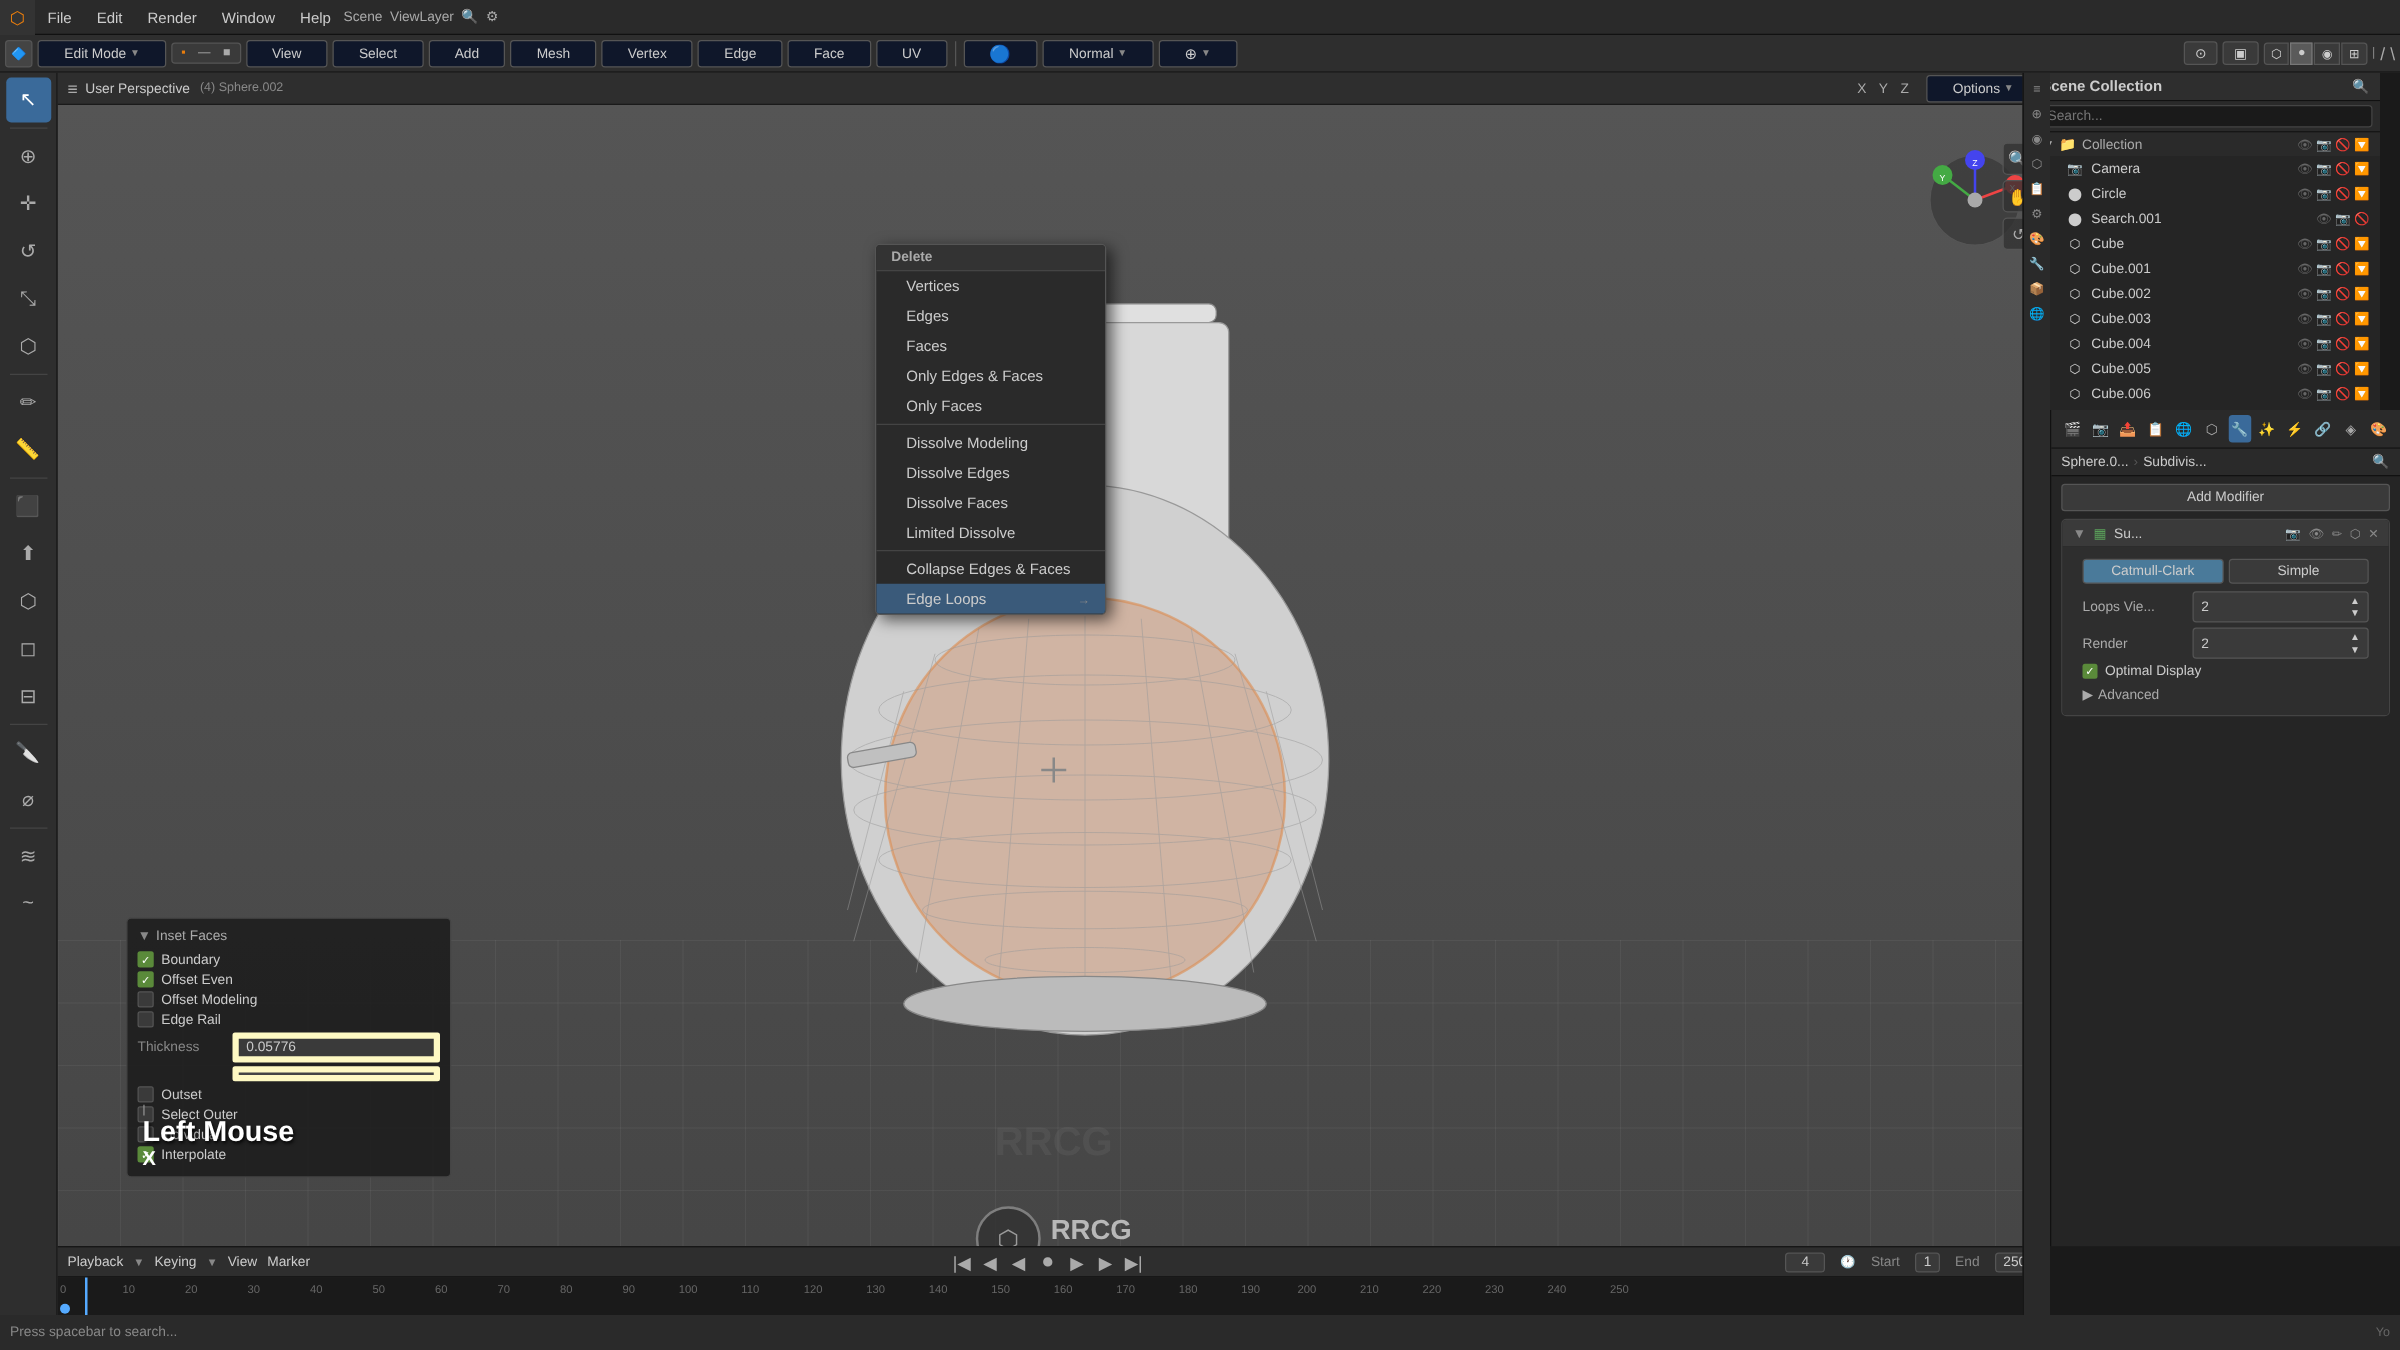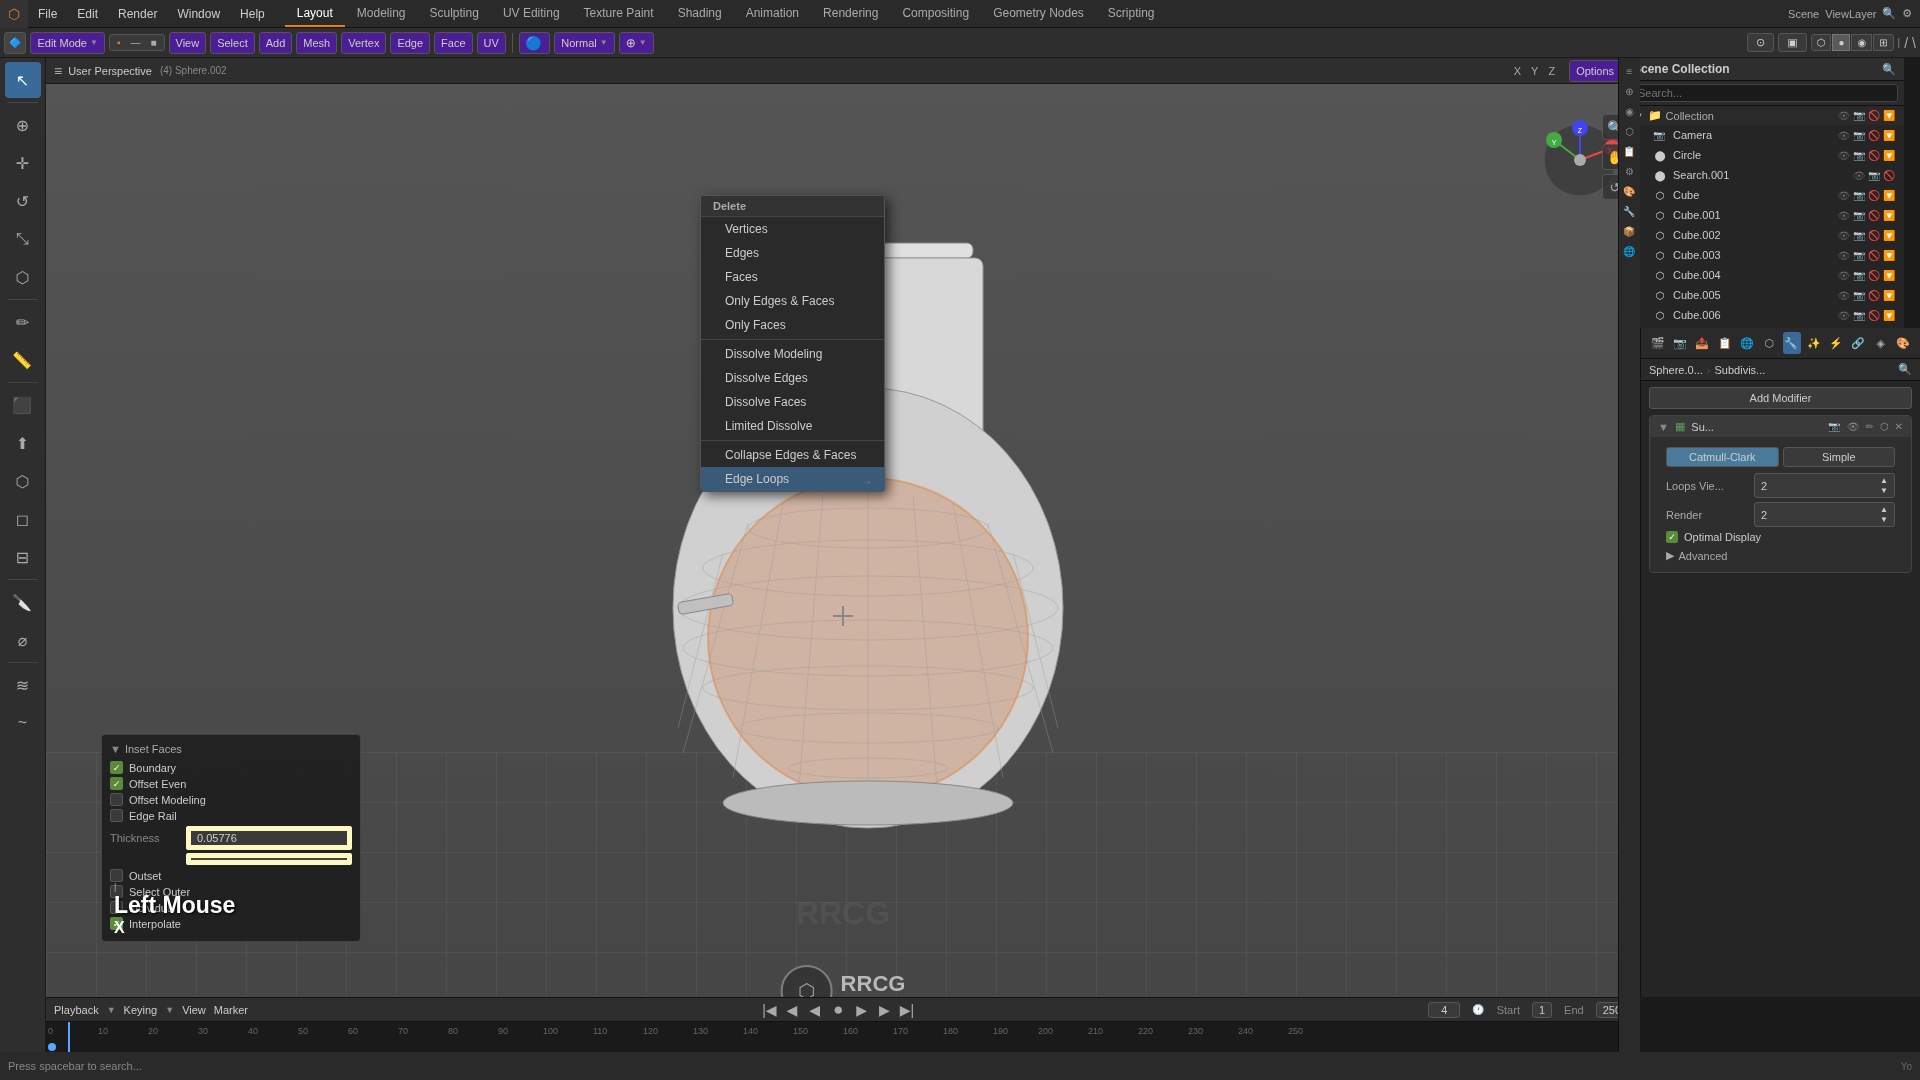--- a/index.html
+++ b/index.html
@@ -85,22 +85,22 @@
       height: 30px;
       background: #2e2e2e;
       display: flex;
       align-items: center;
       padding: 0 4px;
       gap: 4px;
       z-index: 99;
       border-bottom: 1px solid #1a1a1a;
     }
     .toolbar-btn {
-      padding: 2px 6px;
-      background: #4c1d95;
+      padding: 2px 20px;
+      background: #0f172a;
       border: 1px solid #555;
       border-radius: 3px;
       color: #ccc;
       font-size: 11px;
       cursor: pointer;
       display: flex;
       align-items: center;
       gap: 3px;
       height: 22px;
       white-space: nowrap;
@@ -678,33 +678,20 @@
 <body>
 
 <div class="top-menu-bar">
   <div class="blender-logo">⬡</div>
   <div class="menu-items">
     <div class="menu-item">File</div>
     <div class="menu-item">Edit</div>
     <div class="menu-item">Render</div>
     <div class="menu-item">Window</div>
     <div class="menu-item">Help</div>
-  </div>
-  <div class="top-tabs">
-    <div class="top-tab" style="color:#fff;border-bottom:2px solid #e87d0d">Layout</div>
-    <div class="top-tab">Modeling</div>
-    <div class="top-tab">Sculpting</div>
-    <div class="top-tab">UV Editing</div>
-    <div class="top-tab">Texture Paint</div>
-    <div class="top-tab">Shading</div>
-    <div class="top-tab">Animation</div>
-    <div class="top-tab">Rendering</div>
-    <div class="top-tab">Compositing</div>
-    <div class="top-tab">Geometry Nodes</div>
-    <div class="top-tab">Scripting</div>
   </div>
   <div class="top-right">
     <span>Scene</span>
     <span>ViewLayer</span>
     <span style="cursor:pointer">🔍</span>
     <span style="cursor:pointer">⚙</span>
   </div>
 </div>
 
 <div class="second-toolbar">

